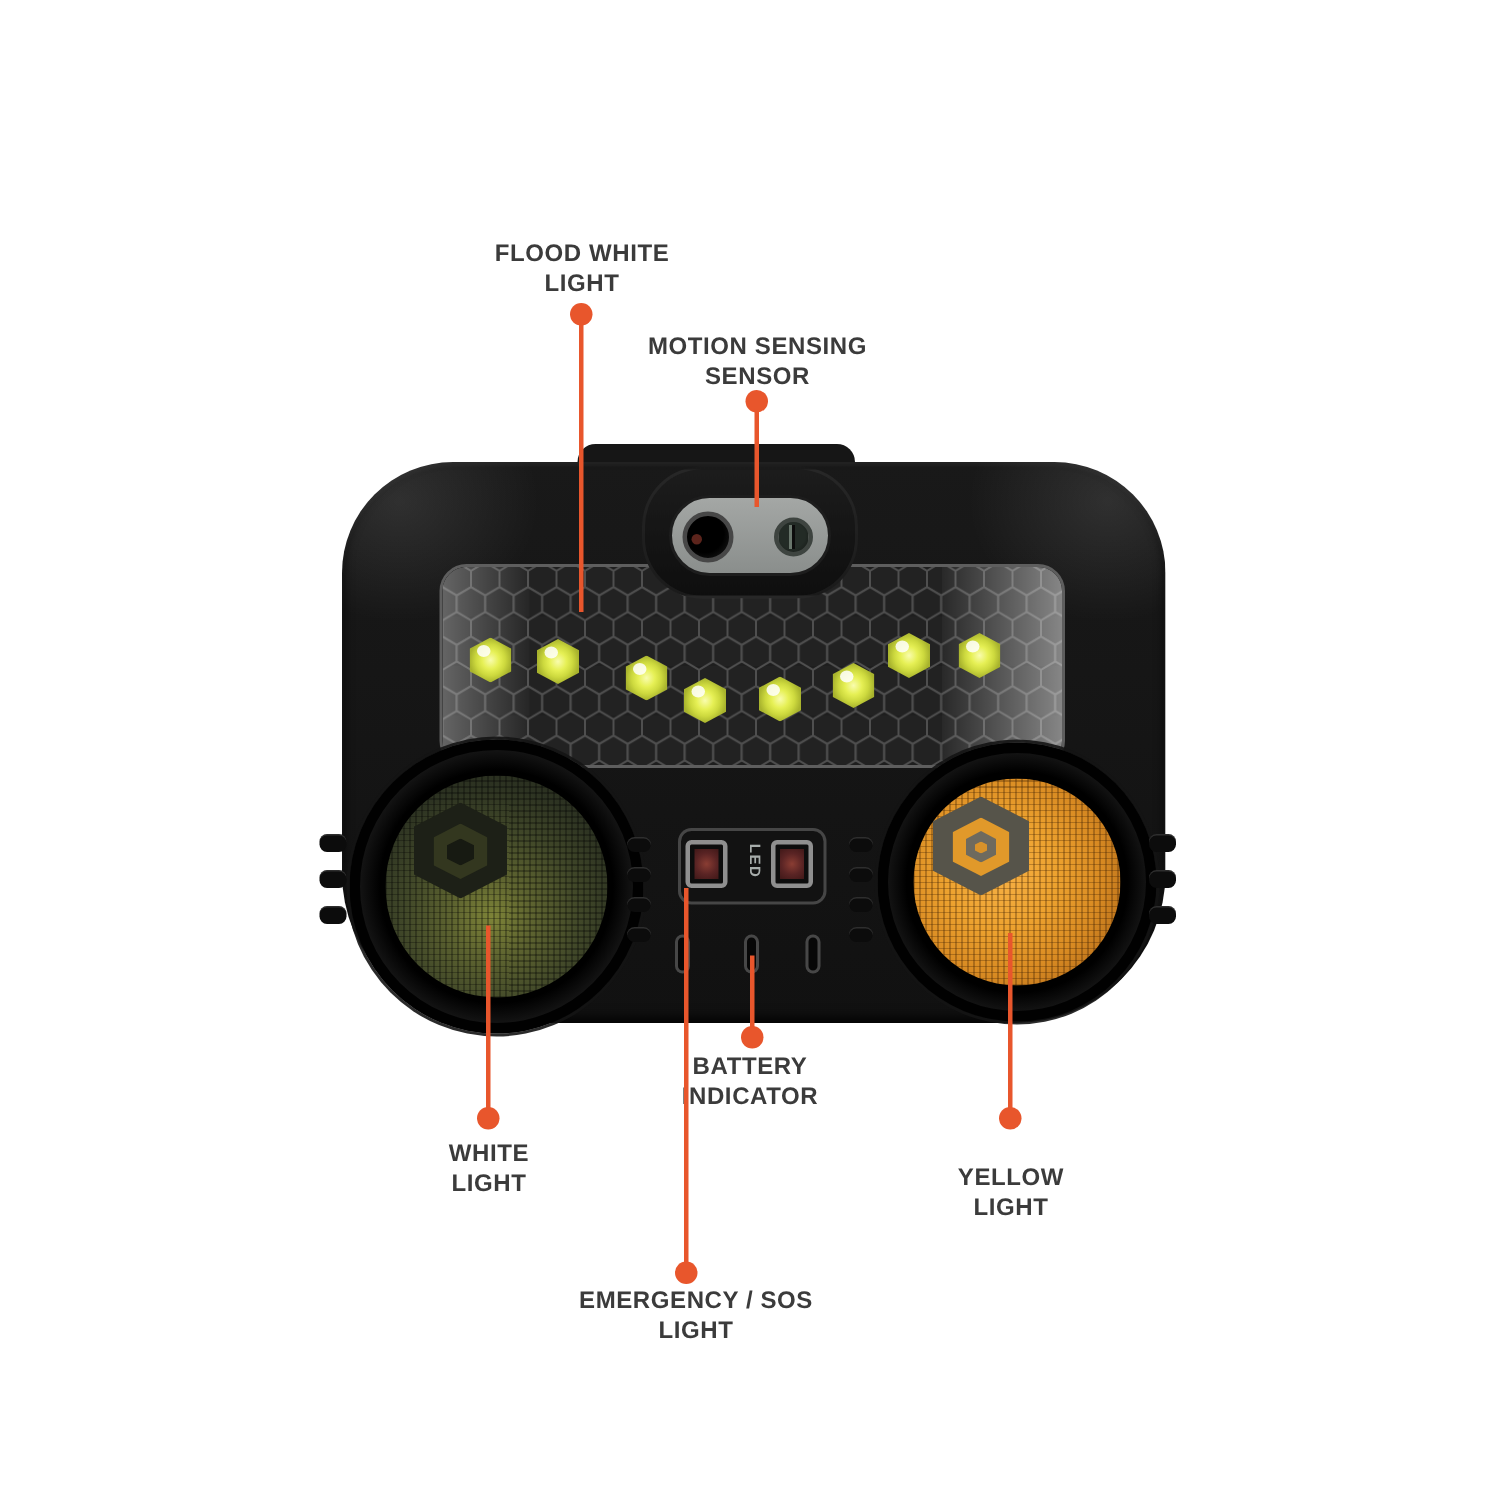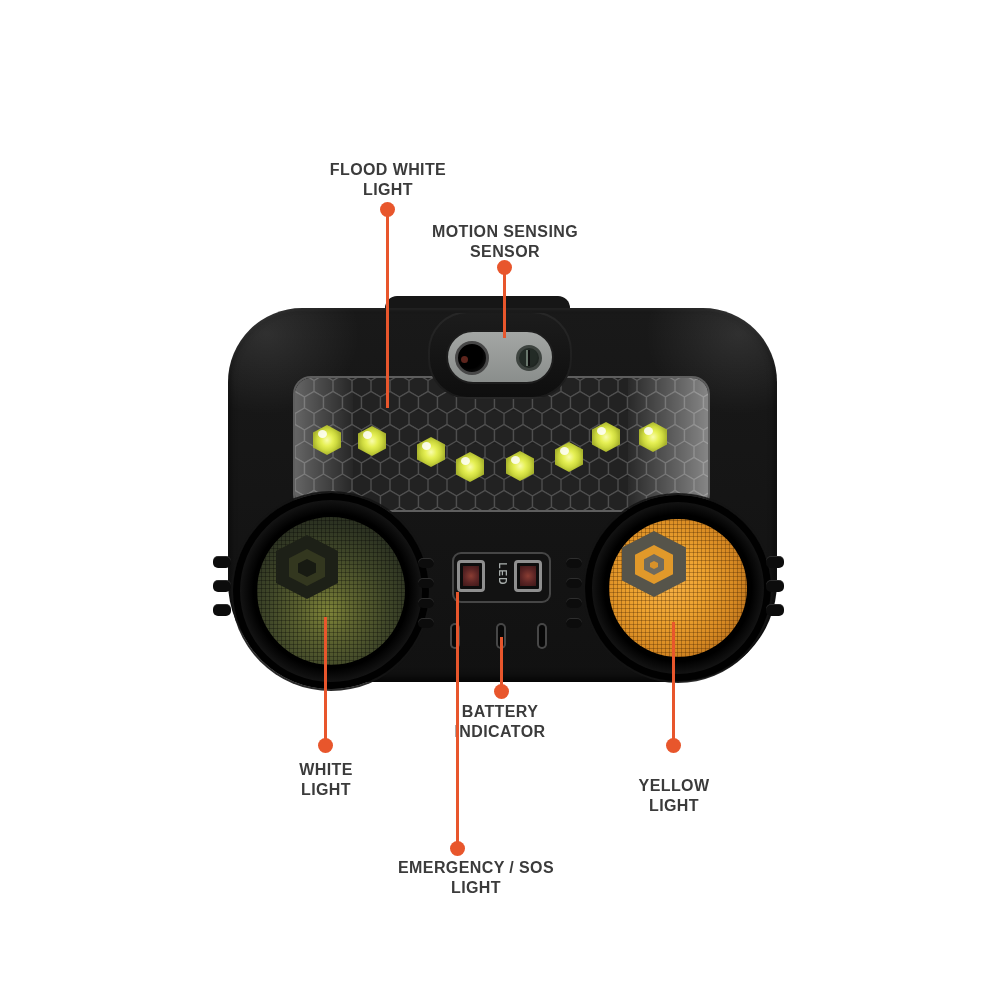--- a/index.html
+++ b/index.html
@@ -178,21 +178,21 @@
   #c-white .line{left:324px;top:617px;height:124px;}
   #c-white .label{left:326px;top:760px;}
   #c-battery .dot{left:494px;top:684px;}
   #c-battery .line{left:500px;top:637px;height:50px;}
   #c-battery .label{left:500px;top:702px;}
   #c-yellow .dot{left:666px;top:738px;}
   #c-yellow .line{left:672px;top:622px;height:119px;}
   #c-yellow .label{left:674px;top:756px;margin-top:20px;}
   #c-sos .dot{left:450px;top:841px;}
   #c-sos .line{left:456px;top:592px;height:252px;}
-  #c-sos .label{left:476px;top:858px;}
+  #c-sos .label{left:464px;top:858px;}
 </style>
 </head>
 <body>
 
 <div class="canvas">
 
   <div class="device">
     <div class="top-tab"></div>
     <div class="body"></div>
 

